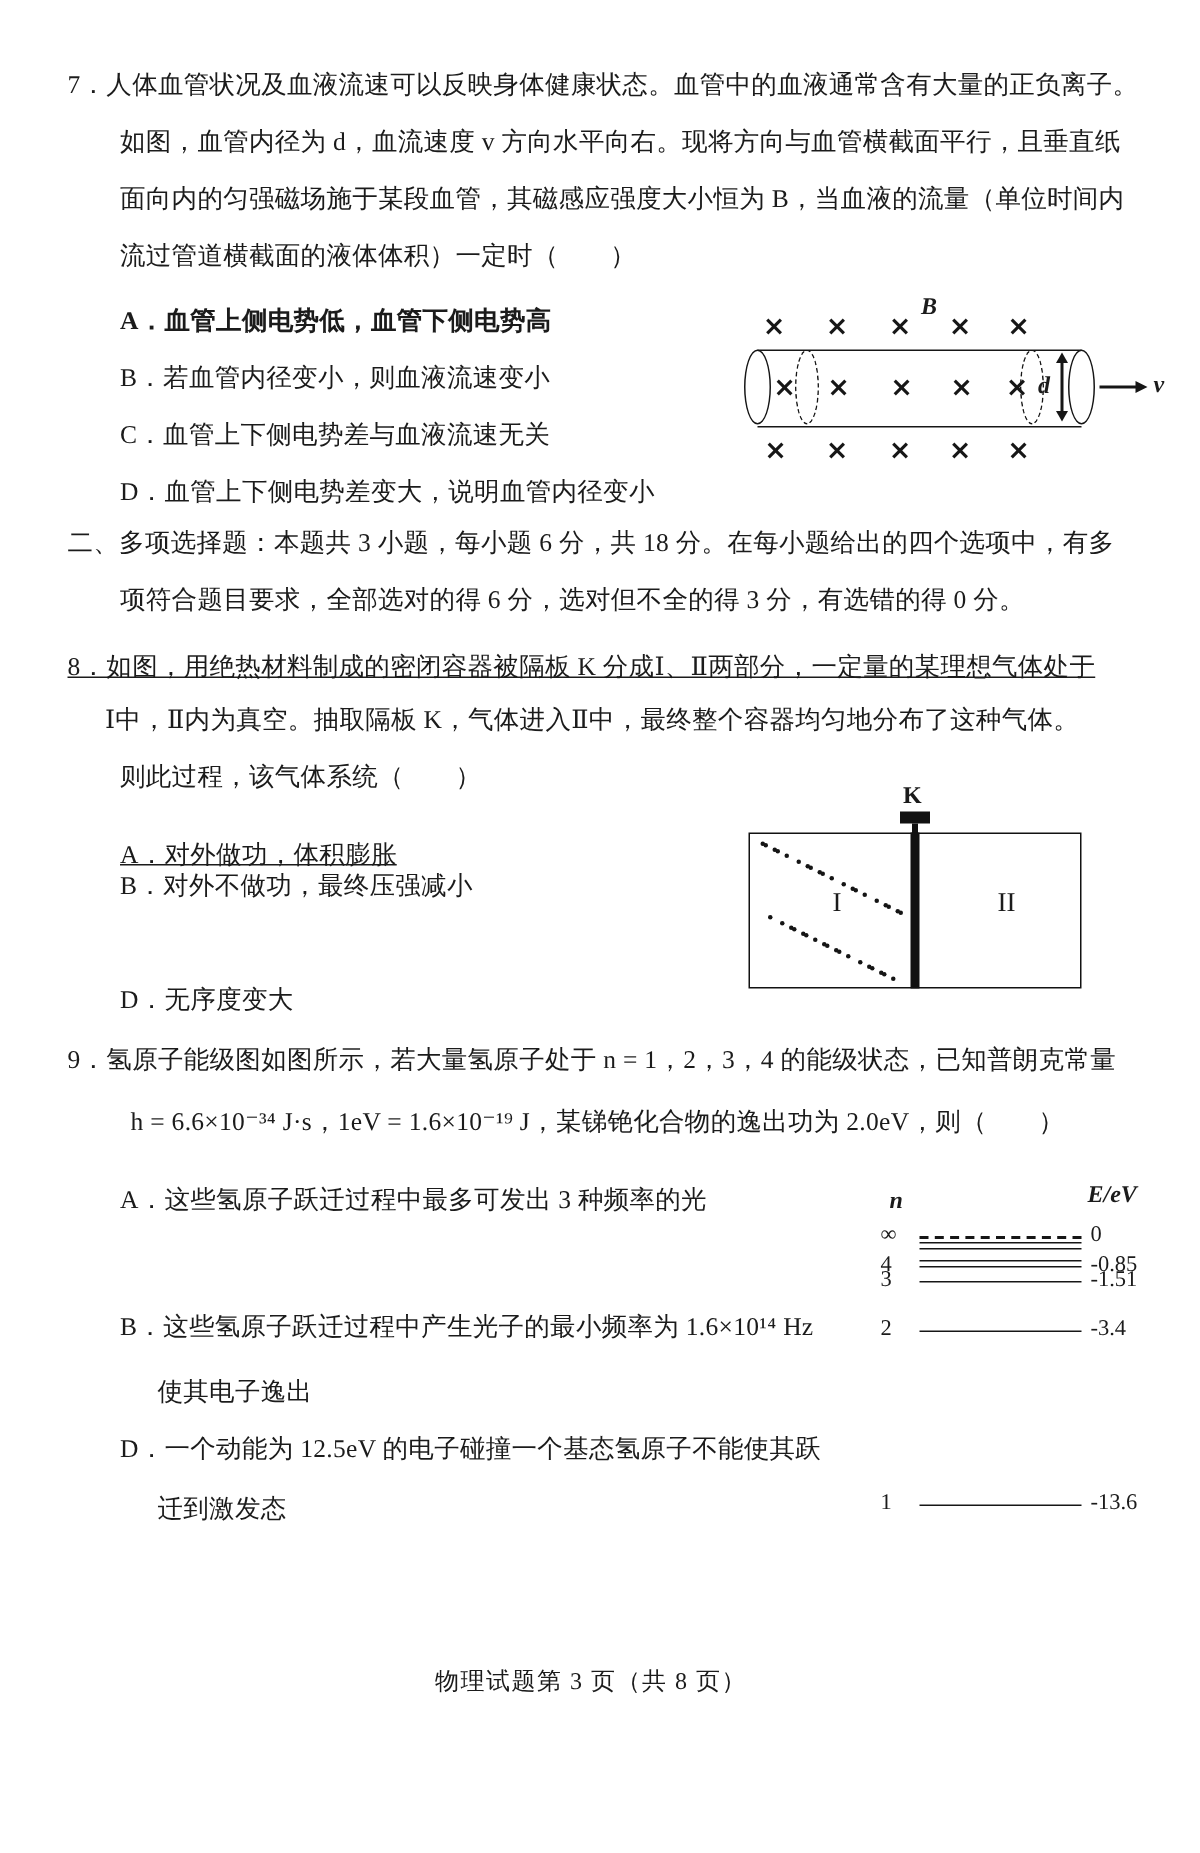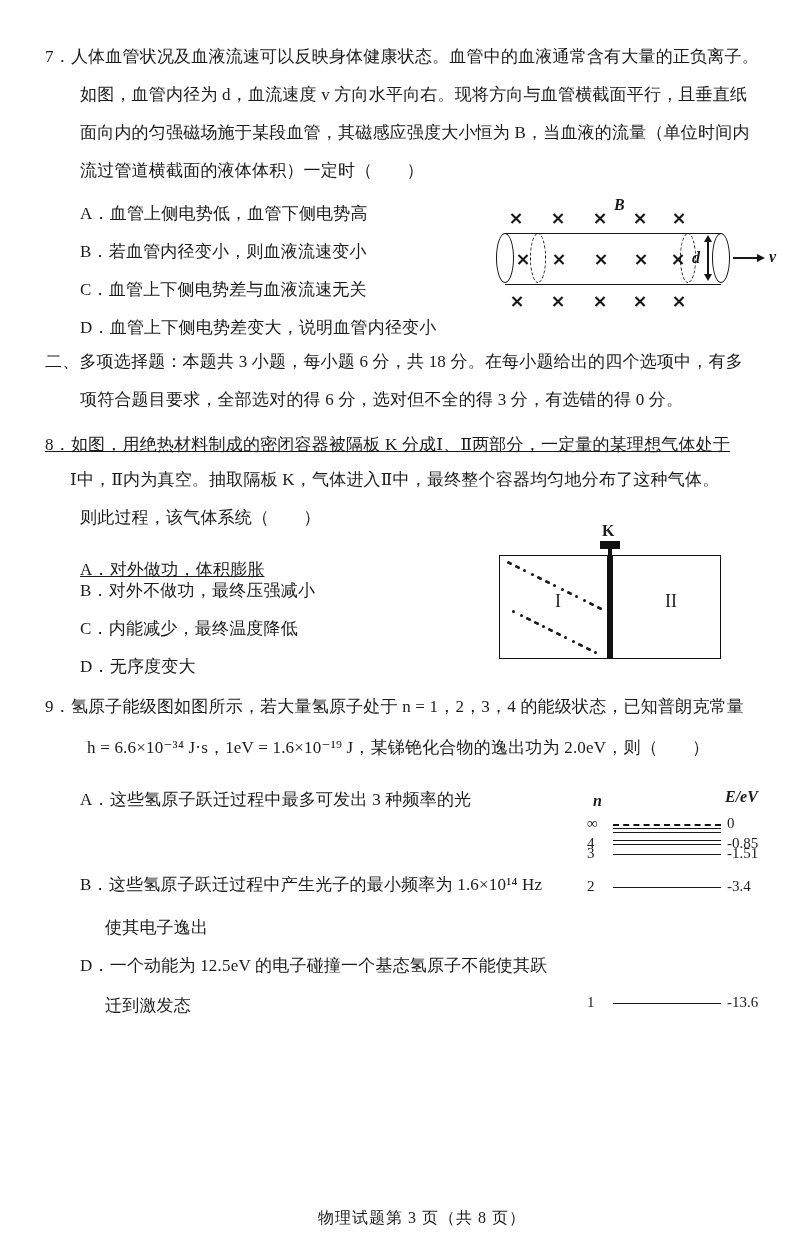--- a/index.html
+++ b/index.html
@@ -6,31 +6,31 @@
   .page {
     position:relative; width:800px; height:1235px; margin:0 auto;
     background:#ffffff; overflow:hidden;
     font-family:"Liberation Serif","DejaVu Serif",serif; color:#1b1b1b;
   }
   .tl { position:absolute; white-space:nowrap; font-size:17px; line-height:20px; letter-spacing:0.2px; }
 
   
   .q7-l1{left:45px;top:47px;}  .q7-l2{left:80px;top:85px;}
   .q7-l3{left:80px;top:123px;} .q7-l4{left:80px;top:161px;}
-  .q7-oa{left:80px;top:204px;} .q7-ob{left:80px;top:242px;}
+  .q7-oa{left:80px;top:204px;font-weight:bold;} .q7-ob{left:80px;top:242px;}
   .q7-oc{left:80px;top:280px;} .q7-od{left:80px;top:318px;}
   .s2-l1{left:45px;top:352px;} .s2-l2{left:80px;top:390px;}
   .q8-l1{left:45px;top:435px;text-decoration:underline;} .q8-l2{left:70px;top:470px;} .q8-l3{left:80px;top:508px;}
   .q8-oa{left:80px;top:560px;text-decoration:underline;} .q8-ob{left:80px;top:581px;}
   .q8-oc{left:80px;top:619px;} .q8-od{left:80px;top:657px;}
   .q9-l1{left:45px;top:697px;} .q9-l2{left:87px;top:738px;text-align:center;}
   .q9-oa{left:80px;top:790px;} .q9-ob{left:80px;top:875px;}
   .q9-oc{left:80px;top:878px;} .q9-oc2{left:105px;top:918px;}
   .q9-od{left:80px;top:956px;} .q9-od2{left:105px;top:996px;}
-  .footer{left:290px;top:1208px;font-size:16px;letter-spacing:1px;margin-left:28px;}
+  .footer{left:290px;top:1112px;font-size:16px;letter-spacing:1px;}
 
   
   .vessel { position:absolute; left:488px; top:196px; width:310px; height:118px; }
   .cross { position:absolute; width:18px; text-align:center; font-size:18px; font-weight:bold; color:#161616; font-family:"DejaVu Sans",sans-serif; }
   .vessel-b { position:absolute; left:126px; top:0px; font-size:16px; font-style:italic; font-weight:bold; }
   .cyl-body { position:absolute; left:17px; top:37px; width:216px; height:50px;
               border-top:1.7px solid #161616; border-bottom:1.7px solid #161616; }
   .cap { position:absolute; top:37px; width:18px; height:50px; border:1.7px solid #161616; border-radius:50%; box-sizing:border-box; }
   .cap-left{left:8px;} .cap-right{left:224px;}
   .sect { position:absolute; top:37px; width:16px; height:50px; border:1.4px dashed #161616; border-radius:50%; box-sizing:border-box; }
@@ -112,21 +112,20 @@
     </div>
 
   <div class="tl s2-l1">二、多项选择题：本题共 3 小题，每小题 6 分，共 18 分。在每小题给出的四个选项中，有多</div>
   <div class="tl s2-l2">项符合题目要求，全部选对的得 6 分，选对但不全的得 3 分，有选错的得 0 分。</div>
 
   <div class="tl q8-l1">8．如图，用绝热材料制成的密闭容器被隔板 K 分成Ⅰ、Ⅱ两部分，一定量的某理想气体处于</div>
   <div class="tl q8-l2">Ⅰ中，Ⅱ内为真空。抽取隔板 K，气体进入Ⅱ中，最终整个容器均匀地分布了这种气体。</div>
   <div class="tl q8-l3">则此过程，该气体系统（　　）</div>
   <div class="tl q8-oa">A．对外做功，体积膨胀</div>
   <div class="tl q8-ob">B．对外不做功，最终压强减小</div>
-  <div class="tl q8-oc">C．内能减少，最终温度降低</div>
   <div class="tl q8-od">D．无序度变大</div>
 
   <div class="gasbox">
     <span class="k-label">K</span>
     <div class="k-handle"></div>
     <div class="k-stem"></div>
     <div class="gas-rect"></div>
     <div class="gas-part"></div>
     <span class="region-label region-i">I</span>
     <span class="region-label region-ii">II</span>

